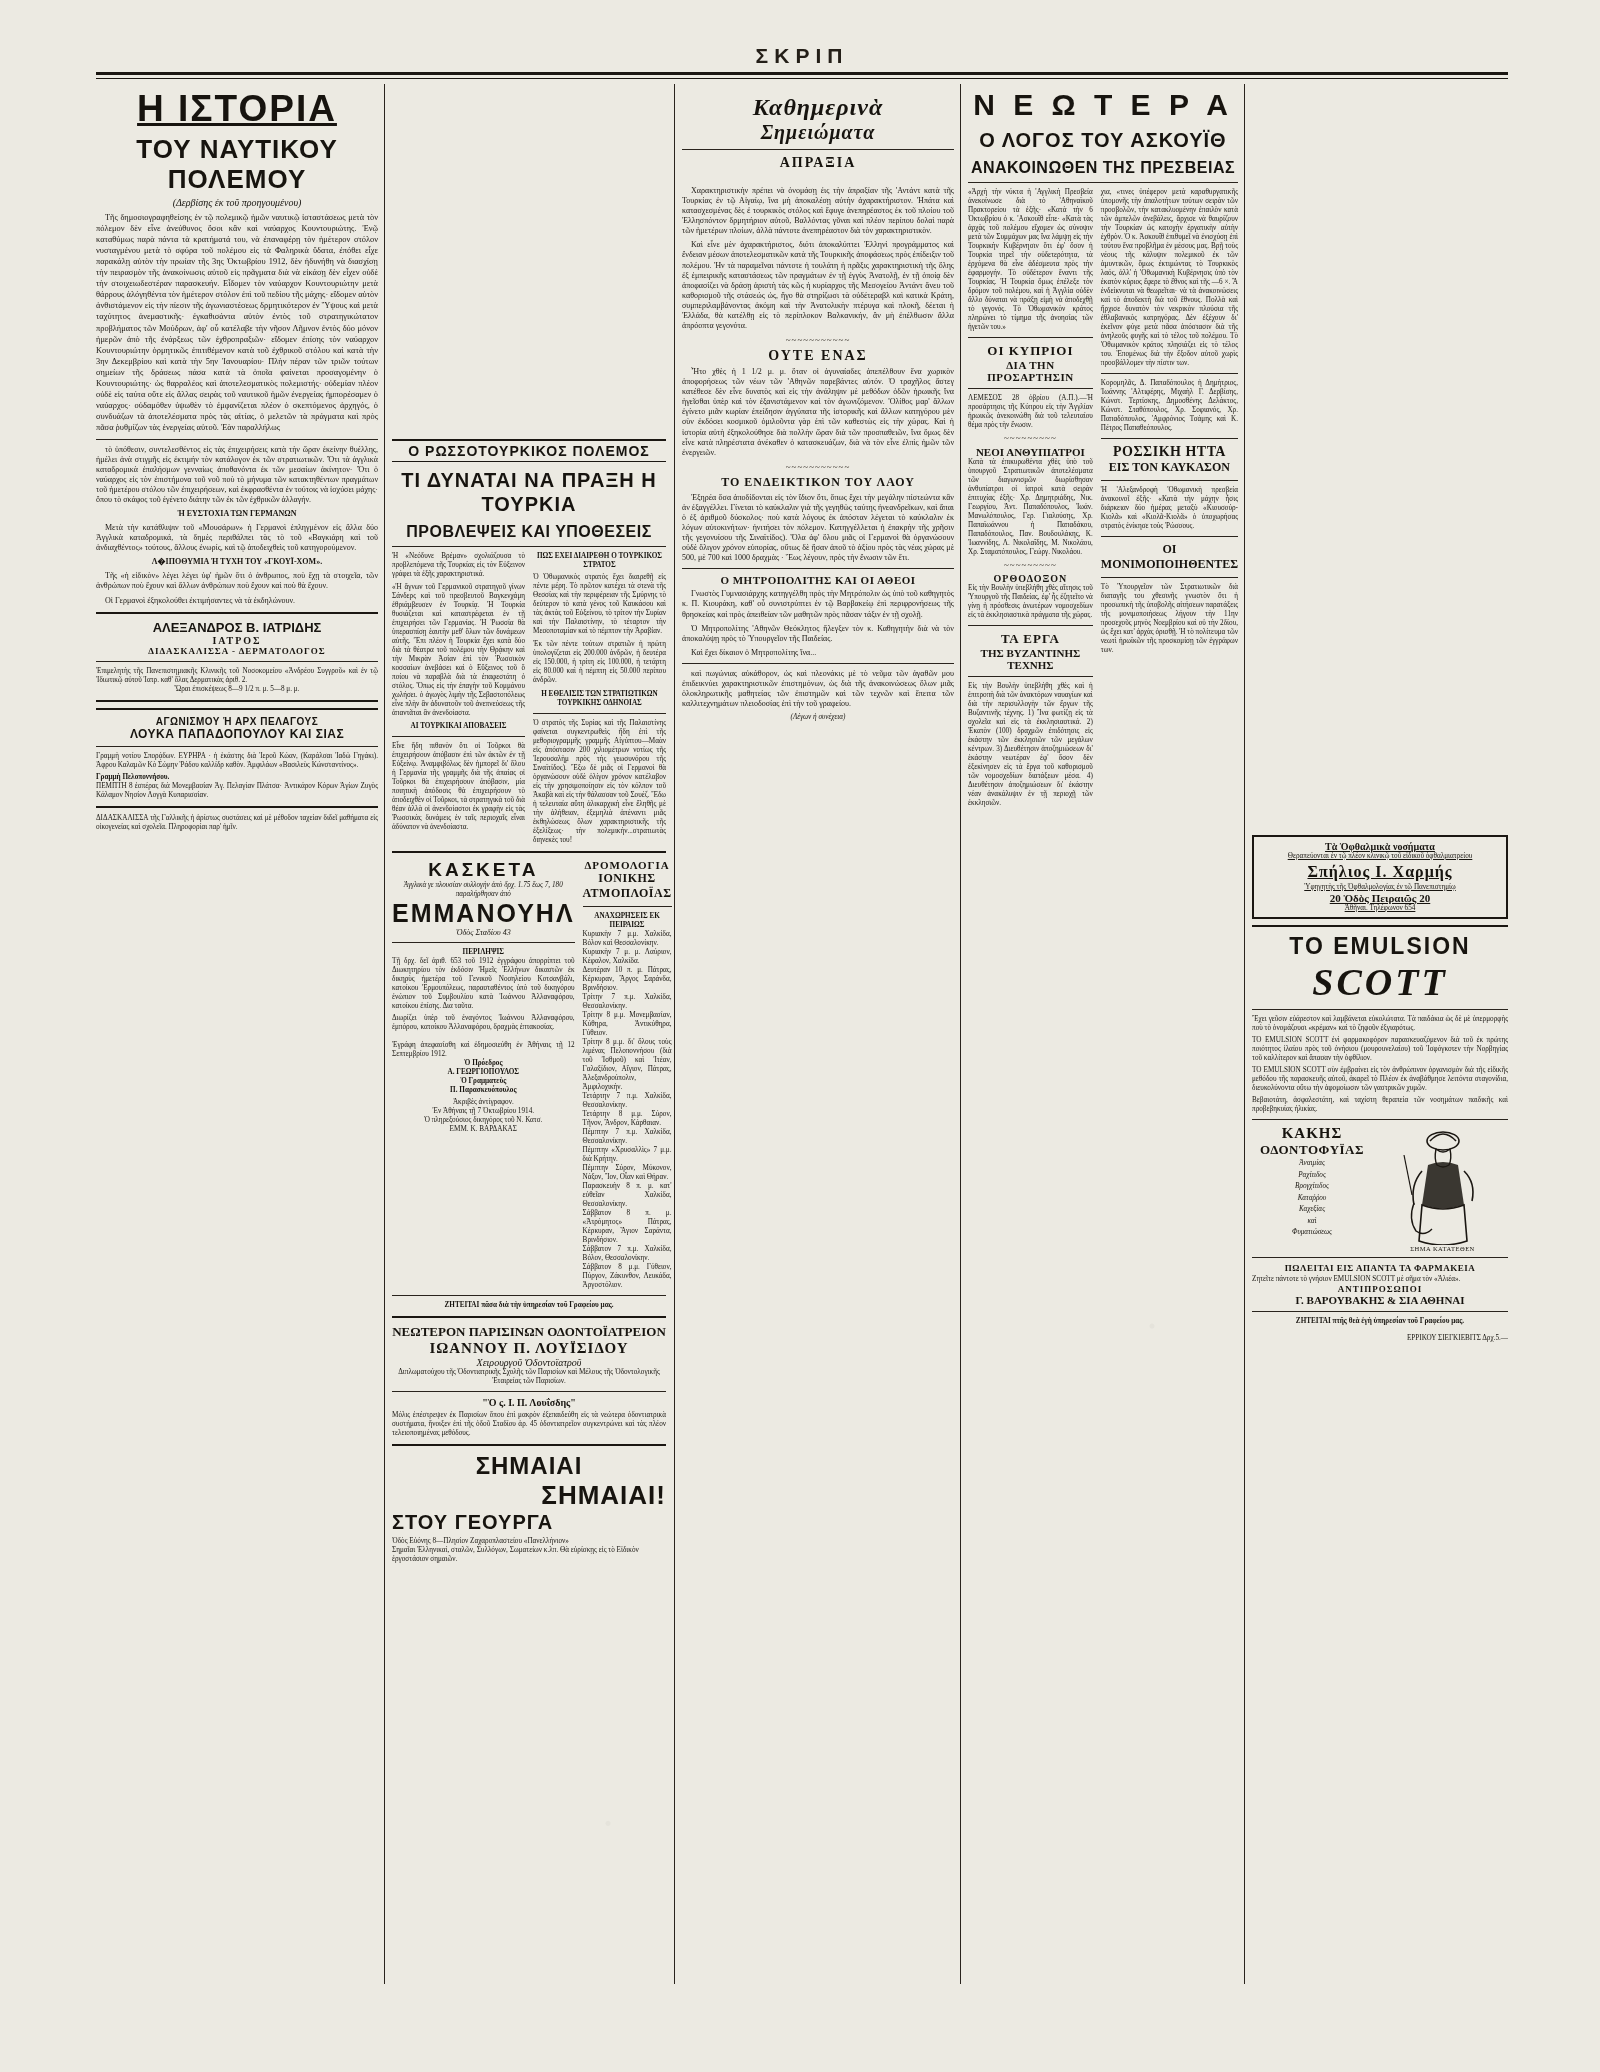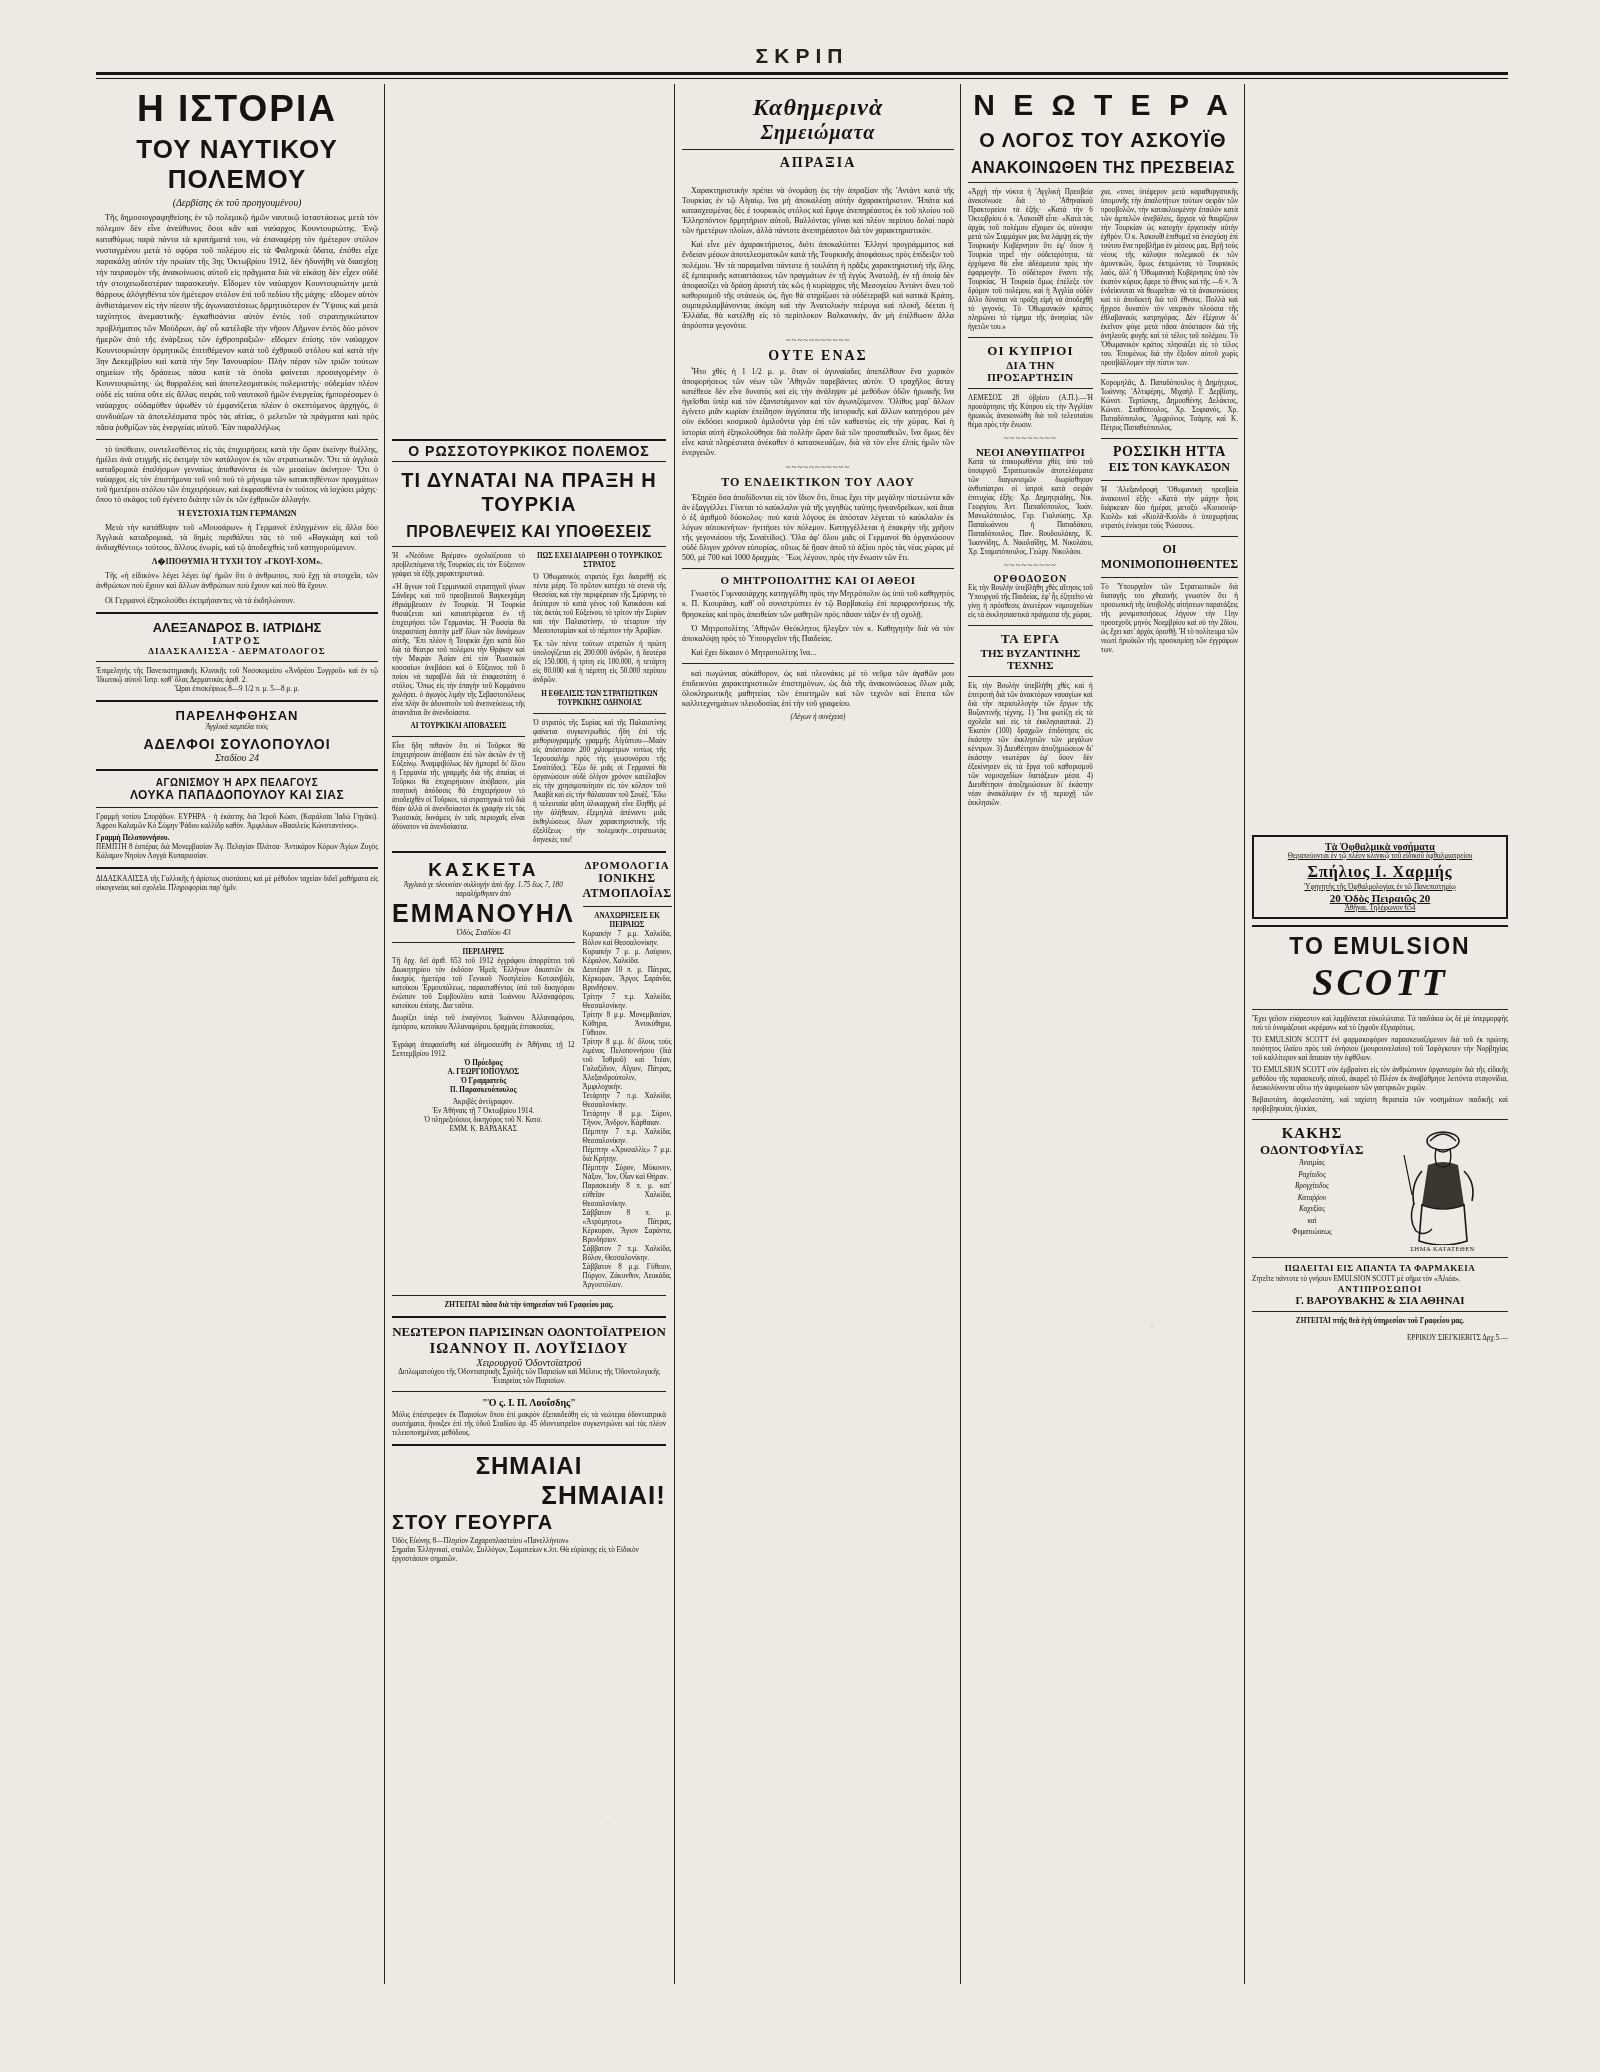--- a/index.html
+++ b/index.html
@@ -31,21 +31,21 @@
 
   
   .vrule{position:absolute;top:0;width:0;border-left:1px solid #2a241d;}
 
   .col{position:absolute;top:0;box-sizing:border-box;}
 
   h1.head-big{
     font-family:"Liberation Sans", sans-serif;
     font-weight:bold;text-align:center;margin:6px 0 2px 0;color:#17140f;
   }
-  .hdr-1{font-size:37px;letter-spacing:2px;line-height:1.05;}
+  .hdr-1{font-size:37px;letter-spacing:2px;line-height:1.05;text-decoration:underline;}
   .hdr-2{font-size:26px;letter-spacing:1px;line-height:1.15;}
   .hdr-3{font-size:20px;letter-spacing:1px;line-height:1.2;}
   .hdr-4{font-size:16px;letter-spacing:.5px;line-height:1.2;}
 
   .sub-italic{
     text-align:center;font-style:italic;font-size:10px;margin:2px 0 4px;
   }
 
   .body-text{
     font-size:8.4px;line-height:1.32;text-align:justify;
@@ -147,26 +147,20 @@
       <div class="ad-box" style="border:none;padding:0;">
         <div class="ad-title" style="font-size:13px;">ΑΛΕΞΑΝΔΡΟΣ Β. ΙΑΤΡΙΔΗΣ</div>
         <div class="center bold" style="font-size:10px;letter-spacing:2px;">ΙΑΤΡΟΣ</div>
         <div class="center bold" style="font-size:9px;letter-spacing:1px;">ΔΙΔΑΣΚΑΛΙΣΣΑ - ΔΕΡΜΑΤΟΛΟΓΟΣ</div>
         <div class="hr-thin"></div>
         <div class="xsmall" style="text-align:justify">Ἐπιμελητὴς τῆς Πανεπιστημιακῆς Κλινικῆς τοῦ Νοσοκομείου «Ἀνδρέου Συγγροῦ» καὶ ἐν τῷ Ἰδιωτικῷ αὐτοῦ Ἰατρ. καθ' ὅλας Δερματικὰς ἀριθ. 2.</div>
         <div class="xsmall center">Ὥραι ἐπισκέψεως 8—9 1/2 π. μ. 5—8 μ. μ.</div>
       </div>
 
       <div class="hr-thick"></div>
-      <div>
-        <div class="ad-title" style="font-size:13px;letter-spacing:1px;">ΠΑΡΕΛΗΦΘΗΣΑΝ</div>
-        <div class="center xsmall ital">Ἀγγλικὰ καμπέλα τοὺς</div>
-        <div class="ad-title" style="font-size:14px;letter-spacing:1px;margin-top:4px;">ΑΔΕΛΦΟΙ ΣΟΥΛΟΠΟΥΛΟΙ</div>
-        <div class="center" style="font-size:10px;font-style:italic;">Σταδίου 24</div>
-      </div>
 
       <div class="hr-thick"></div>
       <div>
         <div class="ad-title" style="font-size:10px;letter-spacing:.5px;">ΑΓΩΝΙΣΜΟΥ Ἡ ΑΡΧ ΠΕΛΑΓΟΥΣ</div>
         <div class="ad-title" style="font-size:12px;letter-spacing:.5px;">ΛΟΥΚΑ ΠΑΠΑΔΟΠΟΥΛΟΥ ΚΑΙ ΣΙΑΣ</div>
         <div class="hr-thin"></div>
         <div class="xsmall" style="text-align:justify">
           Γραμμὴ νοτίου Σπορᾴδων. ΕΥΡΗΡΑ · ἡ ἑκάστης διὰ Ἱεροῦ Κώαν, (Καράλσαι Ἰαδὼ Γηγάκι). Ἀφρου Καλαμῶν Κὸ Σώμην Ῥάδου καλλίδρ καθὸν. Ἀμφιλάων «Βασιλεὺς Κώνσταντίνος».
         </div>
         <div class="xsmall bold" style="margin-top:3px">Γραμμὴ Πελοποννήσου.</div>

